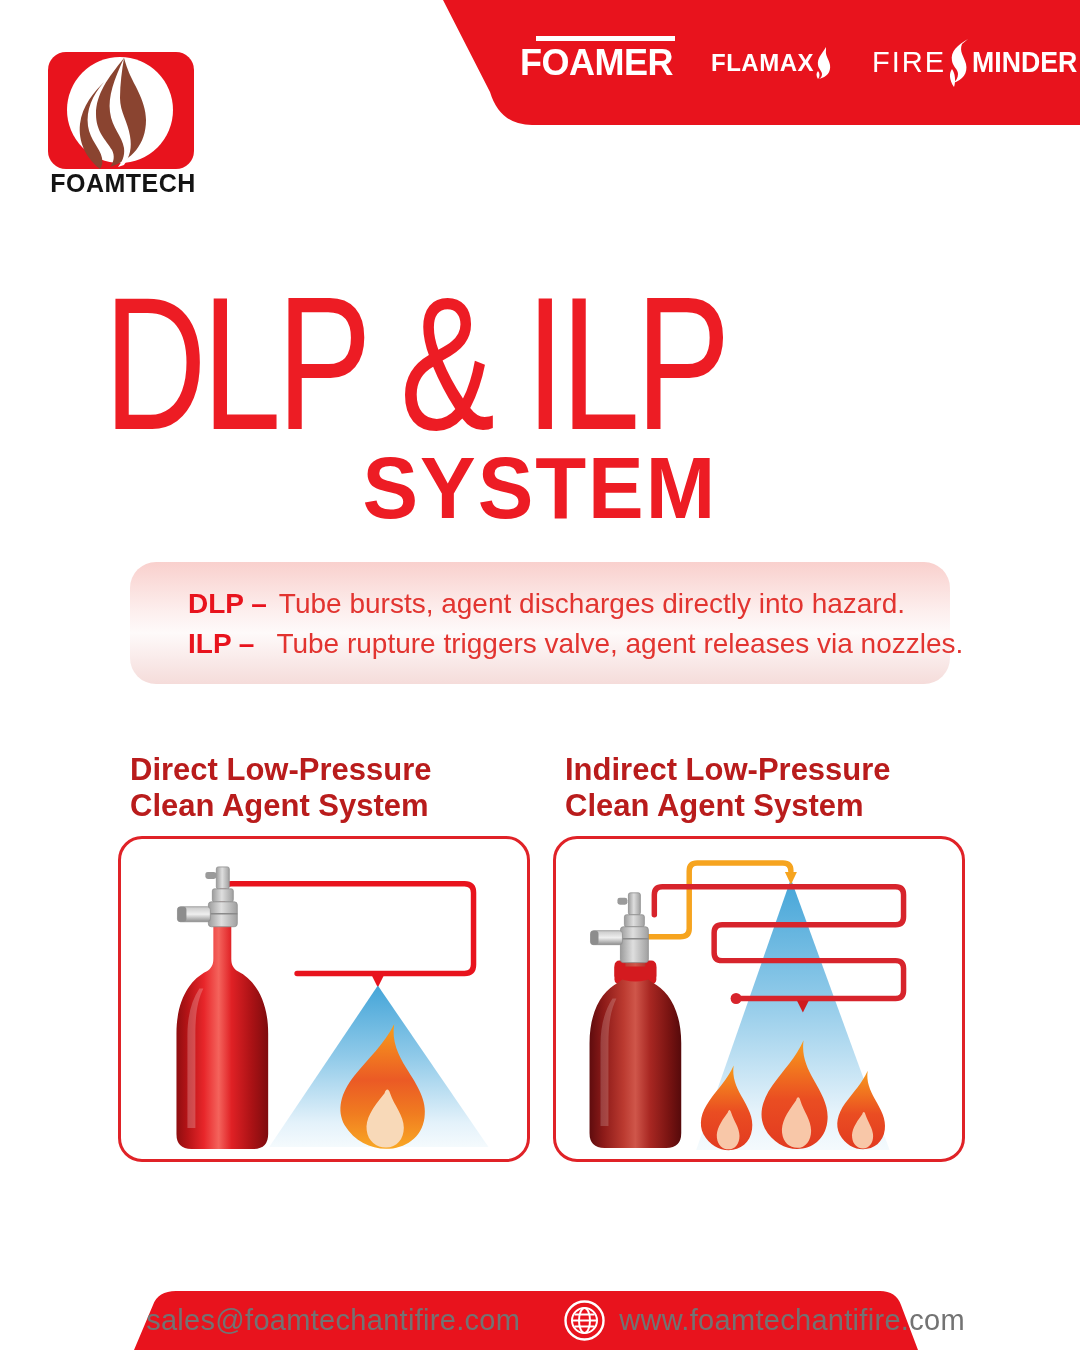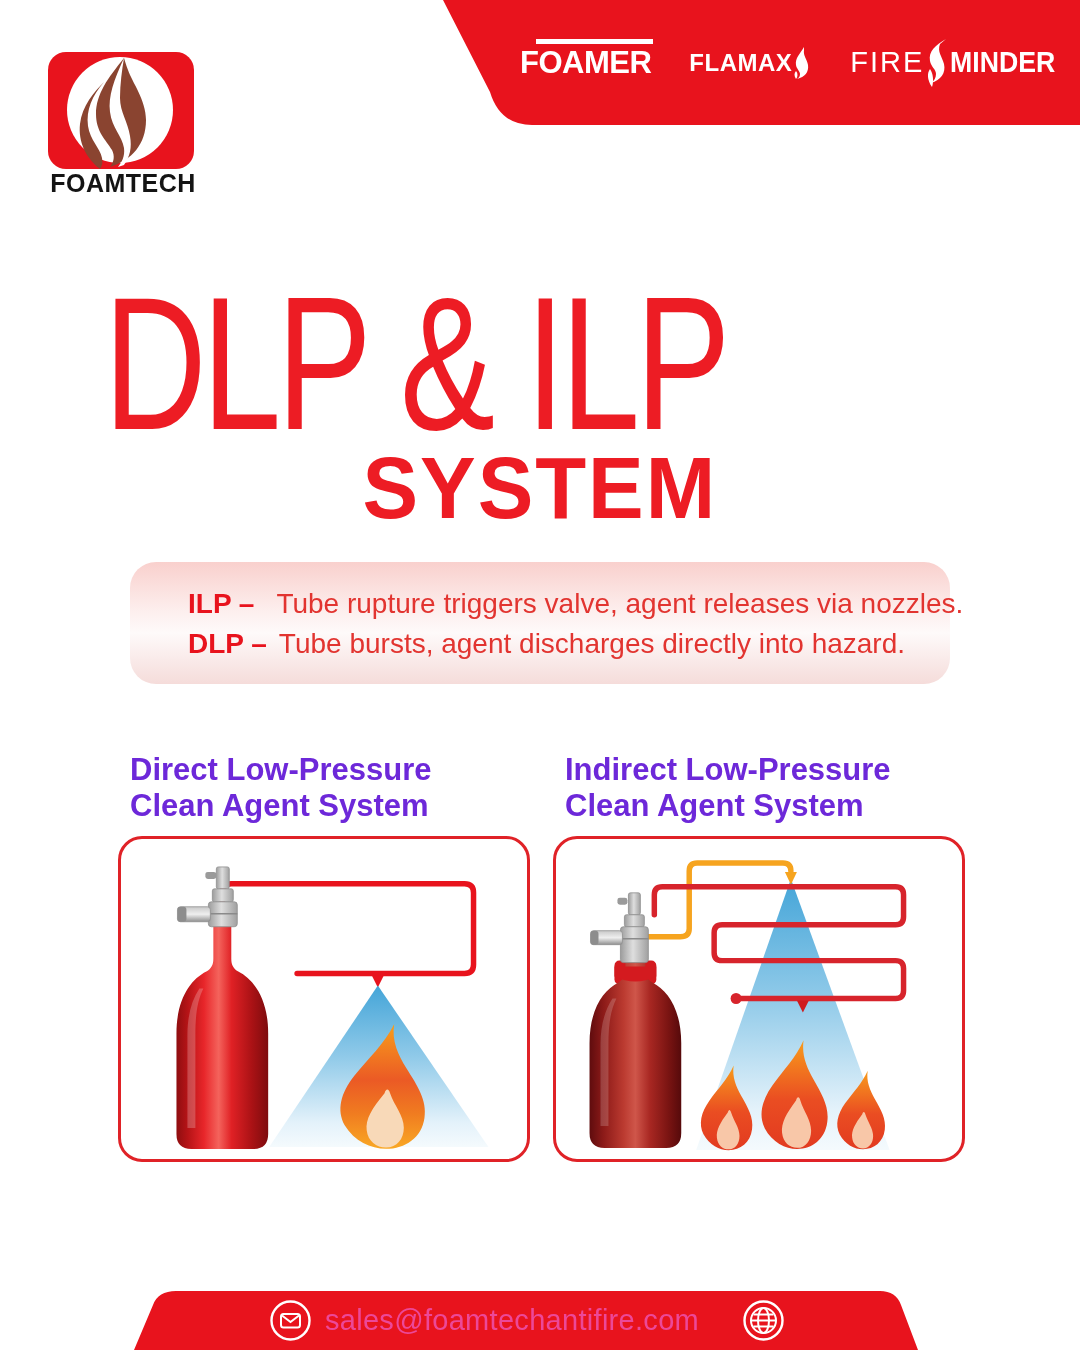--- a/index.html
+++ b/index.html
@@ -9,51 +9,51 @@
   }
   
   .logo-block{position:absolute;left:48px;top:52px;width:150px;text-align:center;}
   .logo-square{width:146px;height:117px;display:block;}
   .logo-text{font-size:25px;font-weight:bold;color:#141414;letter-spacing:.5px;}
   
   .brand-banner{position:absolute;top:0;right:0;width:640px;height:125px;}
   .brand-banner svg.bg{position:absolute;inset:0;}
   .brand-row{position:absolute;inset:0;display:flex;align-items:center;gap:38px;padding-left:80px;color:#fff;}
   .brand{display:flex;align-items:center;white-space:nowrap;}
-  .brand-foamer{font-size:31px;font-weight:bold;letter-spacing:-.5px;position:relative;}
+  .brand-foamer{font-size:36px;font-weight:bold;letter-spacing:-.5px;position:relative;}
   .brand-foamer::before{content:"";position:absolute;top:-6px;left:16px;right:-2px;height:5px;background:#fff;}
   .brand-flamax{font-size:24px;font-weight:bold;letter-spacing:.5px;}
   .brand-fire{font-size:29px;font-weight:400;letter-spacing:2px;}
   .brand-minder{font-size:29px;font-weight:bold;letter-spacing:0;transform:scaleX(.92);transform-origin:left;}
   .brand svg{display:block;}
   
   .title-main{position:absolute;top:268px;left:0;width:100%;text-align:left;
     font-size:190px;line-height:1;font-weight:normal;color:#ed1c24;letter-spacing:-6px;white-space:nowrap;}
   .title-main>span{display:inline-block;transform:scale(.75,1);}
   .title-sub{position:absolute;top:444px;left:0;width:100%;text-align:center;
     font-size:86px;line-height:1;font-weight:bold;color:#ed1c24;letter-spacing:2px;}
   .title-sub>span{display:inline-block;transform:scale(.97,1.02);}
   
   .def-box{position:absolute;left:130px;top:562px;width:820px;height:122px;border-radius:26px;
     background:linear-gradient(180deg,#f9d0cd 0%,#fdf0ef 42%,#fefafa 58%,#f5dcda 100%);
     box-sizing:border-box;padding:22px 30px 0 58px;}
   .def-line{font-size:28px;line-height:40px;color:#e23430;white-space:nowrap;}
   .def-term{font-weight:bold;color:#e8131d;padding-right:12px;}
   .def-line.second .def-term{padding-right:22px;}
   
-  .col-heading{position:absolute;top:752px;font-size:31px;font-weight:bold;color:#6d28d9;line-height:1.16;}
+  .col-heading{position:absolute;top:752px;font-size:31px;font-weight:bold;color:#b91c1c;line-height:1.16;}
   .col-heading.left{left:130px;} .col-heading.right{left:565px;}
   .diagram-card{position:absolute;top:836px;width:412px;height:326px;background:#fff;
     border:3px solid #e02227;border-radius:24px;box-sizing:border-box;overflow:hidden;}
   .diagram-card.left{left:118px;} .diagram-card.right{left:553px;}
   .diagram-card svg{display:block;width:100%;height:100%;}
   
   .footer-bar{position:absolute;left:132px;top:1291px;width:790px;height:59px;}
   .footer-bar svg.bg{position:absolute;inset:0;}
-  .footer-row{position:absolute;inset:0;display:flex;align-items:center;justify-content:center;gap:42px;color:#ec4899;}
+  .footer-row{position:absolute;inset:0;display:flex;align-items:center;justify-content:center;gap:42px;color:#737373;}
   .footer-item{display:flex;align-items:center;gap:12px;font-size:29px;letter-spacing:.3px;white-space:nowrap;}
   .footer-item svg{display:block;}
 </style>
 </head>
 <body>
 
 <div class="canvas">
 
   <div class="logo-block">
     <svg class="logo-square" viewBox="0 0 146 117">
@@ -90,25 +90,25 @@
         </svg>
         <span class="brand-minder">MINDER</span>
       </div>
     </div>
   </div>
 
   <div class="title-main"><span>DLP &amp; ILP</span></div>
   <div class="title-sub"><span>SYSTEM</span></div>
 
   <div class="def-box">
+    <div class="def-line">
+      <span class="def-term">DLP –</span><span>Tube bursts, agent discharges directly into hazard.</span>
+    </div>
     <div class="def-line second">
       <span class="def-term">ILP –</span><span>Tube rupture triggers valve, agent releases via nozzles.</span>
-    </div>
-    <div class="def-line">
-      <span class="def-term">DLP –</span><span>Tube bursts, agent discharges directly into hazard.</span>
     </div>
   </div>
 
   <div class="col-heading left">
     <div>Direct Low-Pressure</div>
     <div>Clean Agent System</div>
   </div>
   <div class="col-heading right">
     <div>Indirect Low-Pressure</div>
     <div>Clean Agent System</div>
@@ -247,17 +247,18 @@
       </div>
       <div class="footer-item">
         <svg width="45" height="45" viewBox="0 0 45 45">
           <circle cx="22.5" cy="22.5" r="19" fill="none" stroke="#fff" stroke-width="2.4"></circle>
           <circle cx="22.5" cy="22.5" r="12.5" fill="none" stroke="#fff" stroke-width="2"></circle>
           <ellipse cx="22.5" cy="22.5" rx="5.5" ry="12.5" fill="none" stroke="#fff" stroke-width="2"></ellipse>
           <line x1="10" y1="22.5" x2="35" y2="22.5" stroke="#fff" stroke-width="2"></line>
           <line x1="12.5" y1="16.5" x2="32.5" y2="16.5" stroke="#fff" stroke-width="2"></line>
           <line x1="12.5" y1="28.5" x2="32.5" y2="28.5" stroke="#fff" stroke-width="2"></line>
         </svg>
+        <span>www.foamtechantifire.com</span>
       </div>
     </div>
   </div>
 
 </div>
 
 </body></html>

